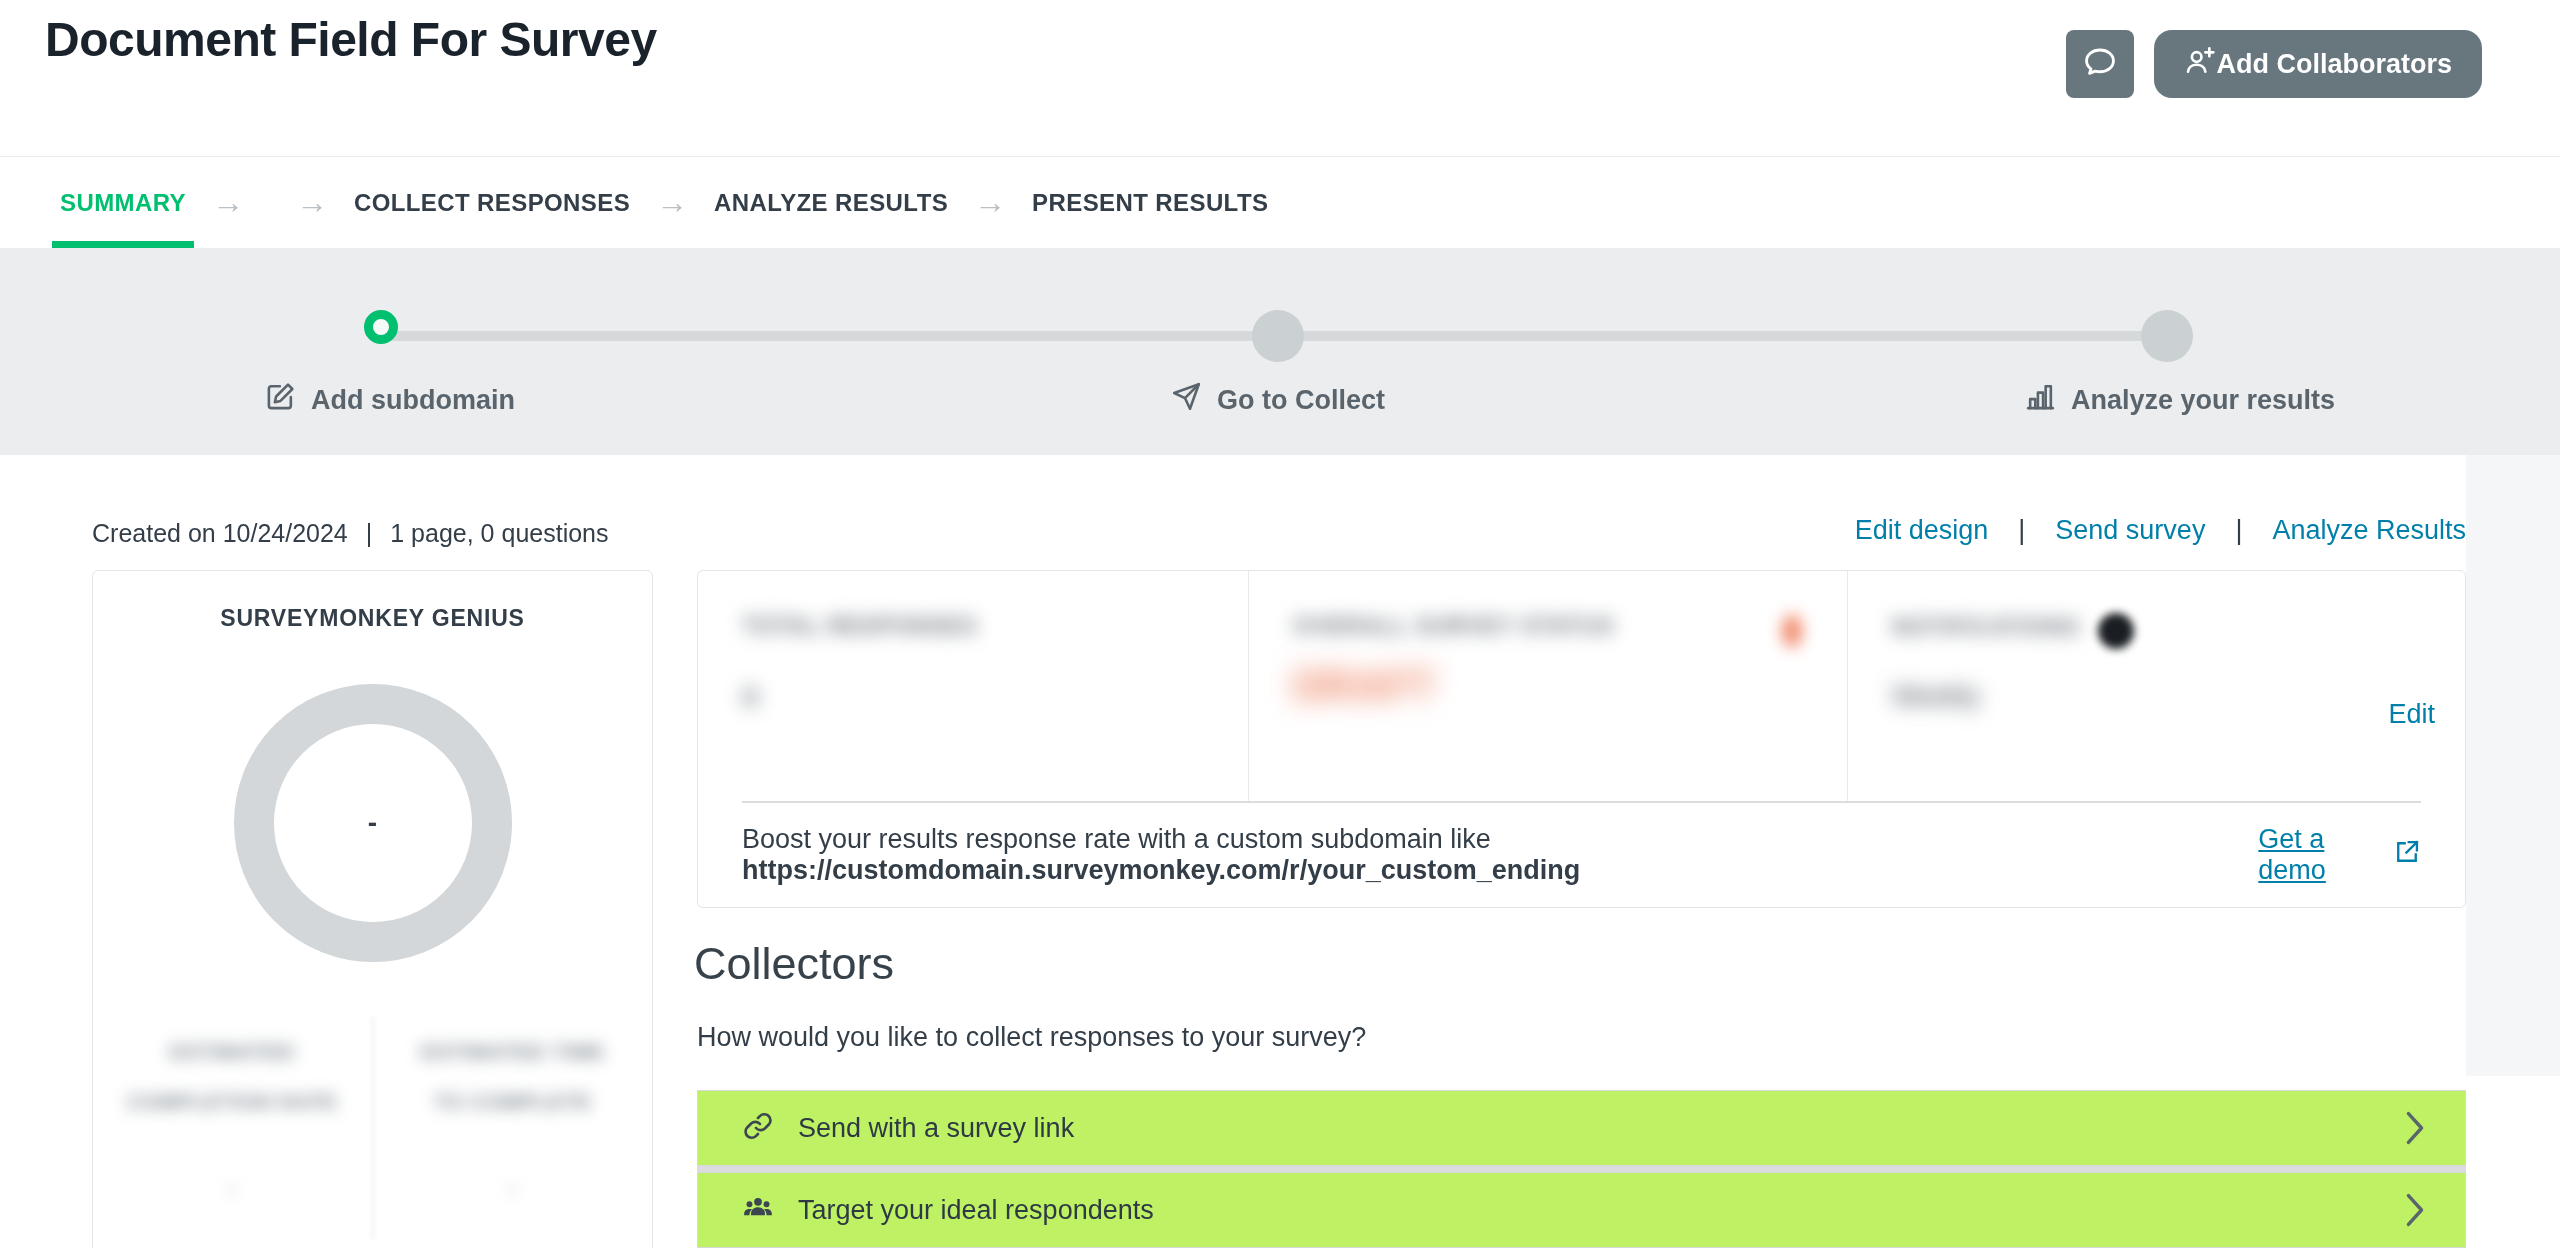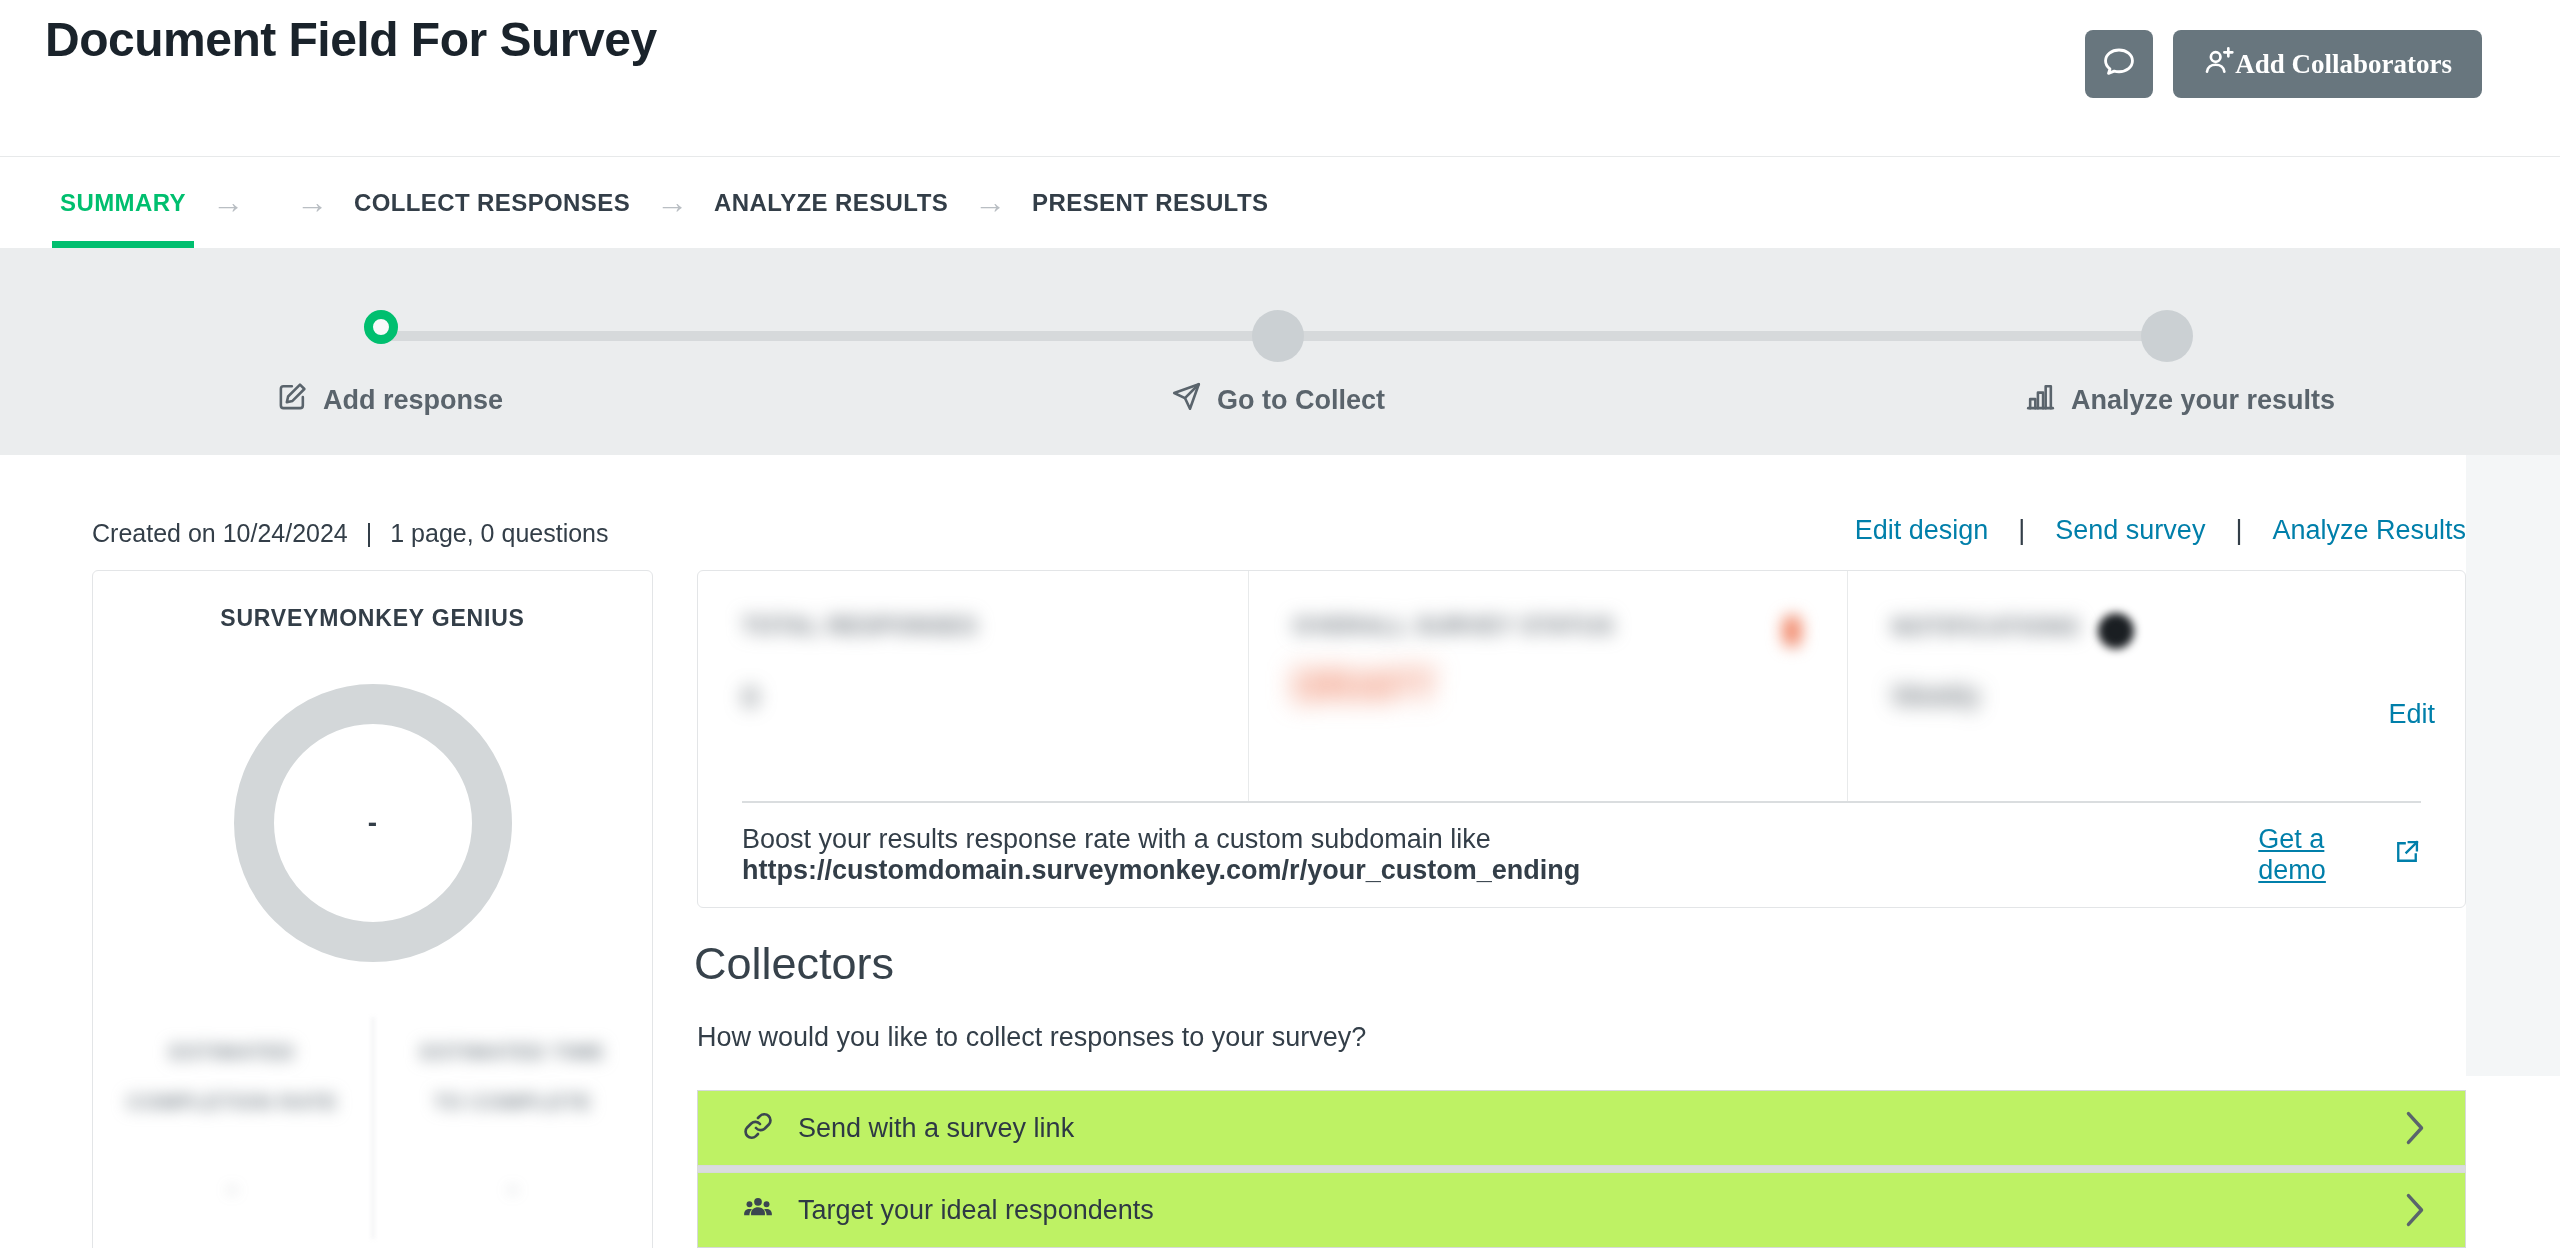--- a/index.html
+++ b/index.html
@@ -8,22 +8,22 @@
   .page { position:relative; width:2560px; height:1076px; background:#fff; }
 
   
   .header { position:absolute; top:0; left:0; right:0; height:157px; background:#fff;
     border-bottom:1px solid #E7E9EA; }
   .page-title { position:absolute; left:45px; top:12px; font-size:48px; font-weight:600;
     color:#1A232B; letter-spacing:-0.5px; }
   .hdr-buttons { position:absolute; right:78px; top:30px; display:flex; gap:20px; }
   .icon-btn { width:68px; height:68px; border-radius:8px; background:#68767E; display:flex;
     align-items:center; justify-content:center; cursor:pointer; }
-  .collab-btn { height:68px; border-radius:8px; background:#68767E; color:#fff; font-size:27px;
-    font-weight:700; display:flex; align-items:center; gap:0; padding:0 30px; cursor:pointer;font-family:Liberation Serif, serif; }
+  .collab-btn { height:68px; border-radius:18px; background:#68767E; color:#fff; font-size:27px;
+    font-weight:700; display:flex; align-items:center; gap:0; padding:0 30px; cursor:pointer; }
 
   
   .tabbar { position:absolute; top:157px; left:0; right:0; height:91px; background:#fff;
     display:flex; align-items:center; padding-left:60px; }
   .tab { position:relative; height:91px; display:flex; align-items:center; font-size:24px;
     font-weight:700; letter-spacing:0.4px; color:#333E48; cursor:pointer; }
   .tab.active { color:#00BF6F; }
   .tab.active::after { content:""; position:absolute; left:-8px; right:-8px; bottom:0;
     height:7px; background:#00BF6F; }
   .tab.hovered::after { content:""; position:absolute; left:-12px; right:-12px; bottom:0;
@@ -156,21 +156,21 @@
     <div class="step-dot dot-future dot2"></div>
     <div class="step-dot dot-future dot3"></div>
 
     <div class="step-label sl1">
       <span>
         <svg width="31" height="31" viewBox="0 0 24 24" fill="none" stroke="#5A646C" stroke-width="2" stroke-linecap="round" stroke-linejoin="round">
           <path d="M20 12.5V19a2 2 0 0 1-2 2H5a2 2 0 0 1-2-2V6a2 2 0 0 1 2-2h6.5"></path>
           <path d="M17.8 2.8l3.4 3.4L12 15.4l-4.4 1 1-4.4z"></path>
         </svg>
       </span>
-      <span>Add response</span>
+      <span>Add subdomain</span>
     </div>
     <div class="step-label sl2">
       <span>
         <svg width="31" height="31" viewBox="0 0 24 24" fill="none" stroke="#5A646C" stroke-width="2" stroke-linecap="round" stroke-linejoin="round">
           <path d="M21.5 2.5L10.8 13.2"></path>
           <path d="M21.5 2.5L14.7 21.5l-3.9-8.3-8.3-3.9z"></path>
         </svg>
       </span>
       <span>Go to Collect</span>
     </div>

